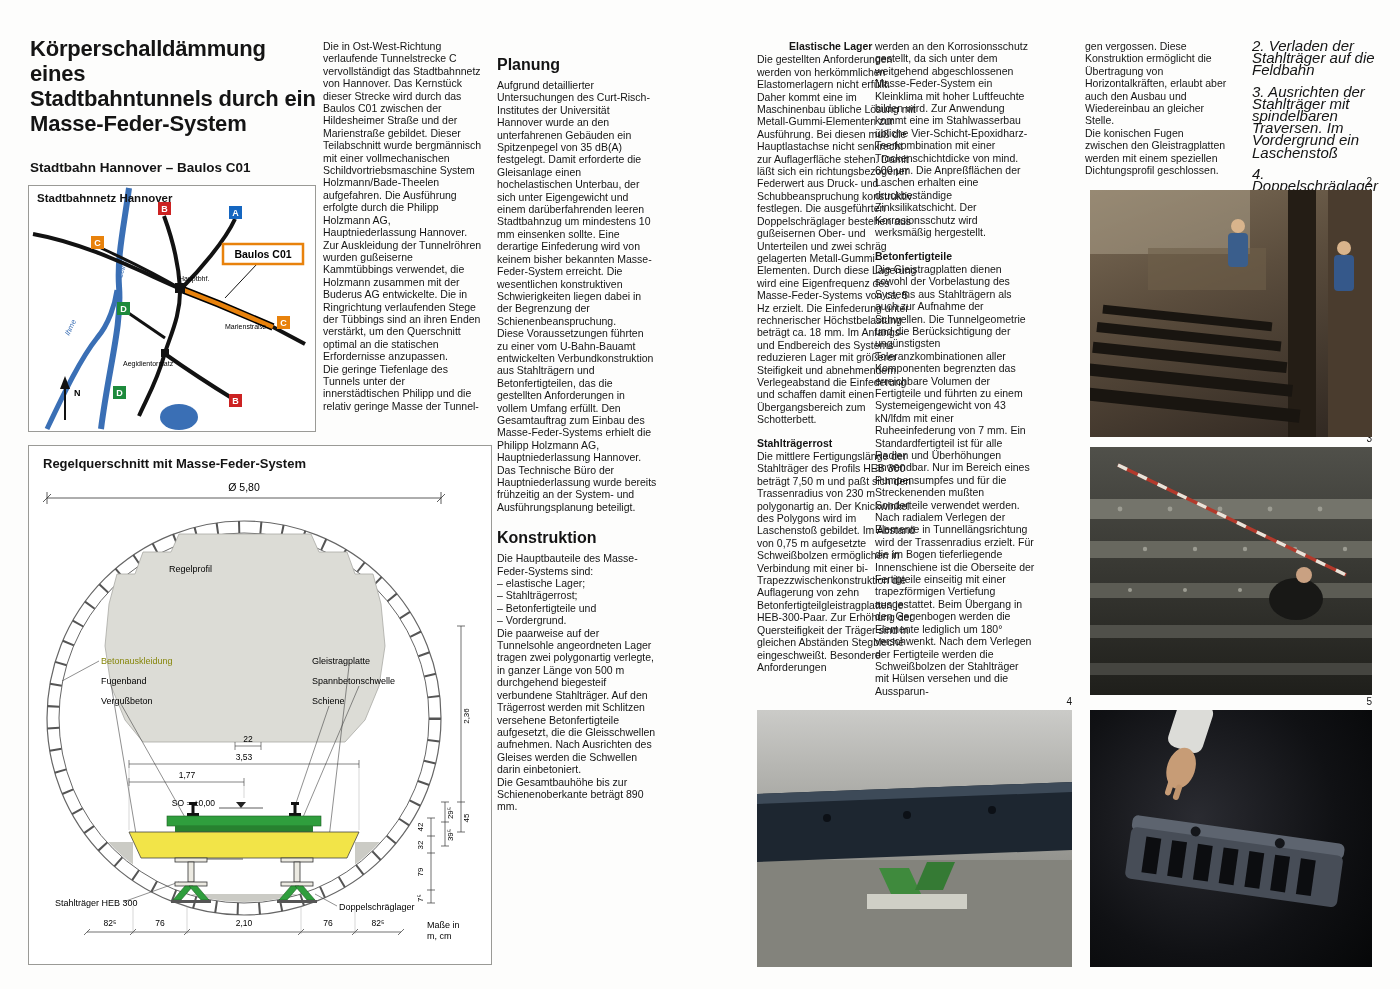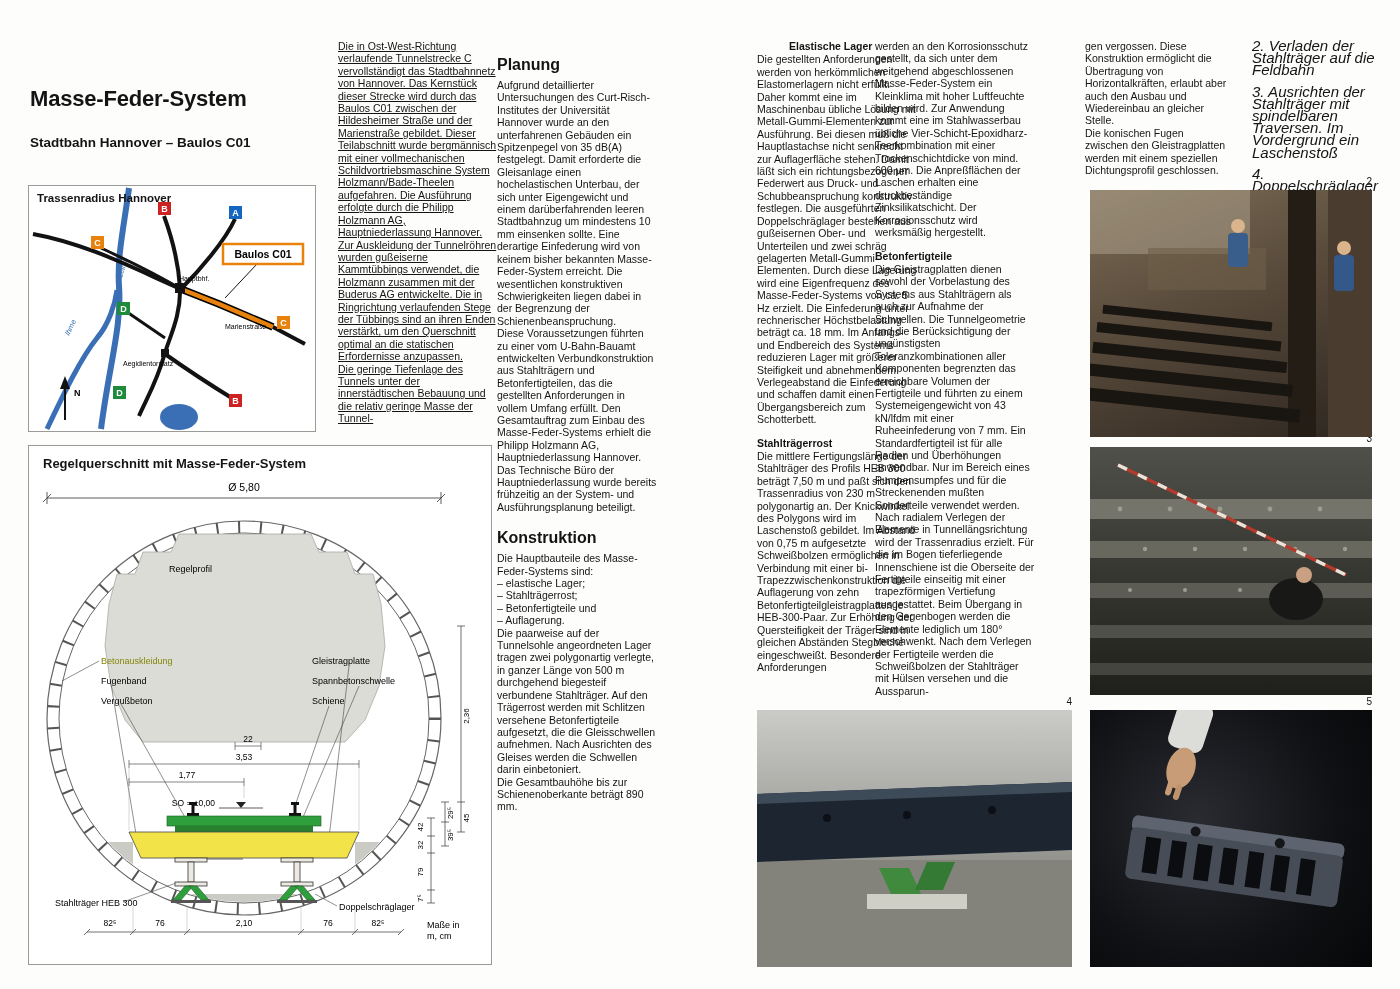--- a/index.html
+++ b/index.html
@@ -17,21 +17,21 @@
   .title-block h1 { font-size:22px; line-height:25px; font-weight:bold; letter-spacing:-0.2px; }
   .title-block .subtitle { font-size:13.5px; font-weight:bold; margin-top:24px; }
 
   
   .col { position:absolute; font-size:10.5px; line-height:12.4px; overflow:hidden;
          hyphens:auto; -webkit-hyphens:auto; word-wrap:break-word; }
   .col p { margin:0; }
   .h-big { font-size:16px; line-height:17px; font-weight:bold; margin:16px 0 6px 0; }
   .h-run { font-size:10.5px; line-height:12.4px; font-weight:bold; margin:11px 0 1px 0; }
   .h-run.first { margin-top:0;margin-left:32px; }
-  #col1 { left:338px; top:40px; width:160px; height:394px;text-decoration:underline; }
+  #col1 { left:323px; top:40px; width:160px; height:394px; }
   #col2 { left:497px; top:40px; width:160px; height:926px; }
   #col3 { left:757px; top:40px; width:160px; height:660px; }
   #col4 { left:875px; top:40px; width:160px; height:660px; }
   #col5 { left:1085px; top:40px; width:142px; height:150px; }
 
   
   .captions { left:1252px; top:40px; width:123px; font-size:15px; line-height:12.2px; font-style:italic; }
   .captions p { margin:0 0 9px 0; }
 
   
@@ -57,22 +57,22 @@
   #num4 { left:757px;  top:696px; width:315px; }
   #num5 { left:1090px; top:696px; }
 
   
   text { font-family:"Liberation Sans", sans-serif; }
 </style>
 </head>
 <body>
 
 <header class="abs title-block">
-  <h1><br>
-  <br>
+  <h1><span>Körperschalldämmung eines</span><br>
+  <span>Stadtbahntunnels durch ein</span><br>
   <span>Masse-Feder-System</span></h1>
   <div class="subtitle">Stadtbahn Hannover – Baulos C01</div>
 </header>
 
 <figure class="abs map-box">
   <svg width="286" height="245" viewBox="0 0 286 245">
 
     <g>
       <path d="M 100,2 C 95,40 88,70 90,100 C 93,140 80,180 72,243" stroke="#3a6fb5" stroke-width="6" fill="none"></path>
       <path d="M 18,243 C 36,205 52,172 68,152 C 80,138 86,118 88,104" stroke="#3a6fb5" stroke-width="5" fill="none"></path>
@@ -119,21 +119,21 @@
     <line x1="228" y1="78" x2="196" y2="112" stroke="#121212" stroke-width="1"></line>
     <rect x="194" y="58" width="80" height="20" fill="#ffffff" stroke="#e8820c" stroke-width="2.5"></rect>
     <text x="234" y="72" font-size="10.5" font-weight="bold" text-anchor="middle">Baulos C01</text>
 
     <g>
       <line x1="36" y1="234" x2="36" y2="200" stroke="#121212" stroke-width="2"></line>
       <polygon points="36,190 31,203 41,203" fill="#121212"></polygon>
       <text x="45" y="210" font-size="9" font-weight="bold">N</text>
     </g>
   </svg>
-  <figcaption class="map-title">Trassenradius Hannover</figcaption>
+  <figcaption class="map-title">Stadtbahnnetz Hannover</figcaption>
 </figure>
 
 <figure class="abs diagram-box">
   <div class="diagram-title">Regelquerschnitt mit Masse-Feder-System</div>
   <svg width="462" height="488" viewBox="0 0 462 488">
     <defs>
       <clipPath id="innerCircle">
           <circle cx="215" cy="242" r="184"></circle>
         </clipPath>
     </defs>
@@ -289,33 +289,33 @@
       <text x="394" y="422" transform="rotate(-90 394 422)">7⁵</text>
     </g>
 
     <text x="398" y="452" font-size="9">Maße in</text>
     <text x="398" y="463" font-size="9">m, cm</text>
   </svg>
 </figure>
 
 <div class="col" id="col1">
   <p>Die in Ost-West-Richtung verlaufende Tunnelstrecke C vervollständigt das Stadtbahnnetz von Hannover. Das Kernstück dieser Strecke wird durch das Baulos C01 zwischen der Hildesheimer Straße und der Marienstraße gebildet. Dieser Teilabschnitt wurde bergmännisch mit einer vollmechanischen Schildvortriebsmaschine System Holzmann/Bade-Theelen aufgefahren. Die Ausführung erfolgte durch die Philipp Holzmann AG, Hauptniederlassung Hannover. Zur Auskleidung der Tunnelröhren wurden gußeiserne Kammtübbings verwendet, die Holzmann zusammen mit der Buderus AG entwickelte. Die in Ringrichtung verlaufenden Stege der Tübbings sind an ihren Enden verstärkt, um den Querschnitt optimal an die statischen Erfordernisse anzupassen.</p>
-  <p>Die geringe Tiefenlage des Tunnels unter der innerstädtischen Bebauung und die relativ geringe Masse der Tunnel-</p>
+  <p>Die geringe Tiefenlage des Tunnels unter der innerstädtischen Philipp und die relativ geringe Masse der Tunnel-</p>
 </div>
 
 <div class="col" id="col2">
   <h2 class="h-big">Planung</h2>
   <p>Aufgrund detaillierter Untersuchungen des Curt-Risch-Institutes der Universität Hannover wurde an den unterfahrenen Gebäuden ein Spitzenpegel von 35 dB(A) festgelegt. Damit erforderte die Gleisanlage einen hochelastischen Unterbau, der sich unter Eigengewicht und einem darüberfahrenden leeren Stadtbahnzug um mindestens 10 mm einsenken sollte. Eine derartige Einfederung wird von keinem bisher bekannten Masse-Feder-System erreicht. Die wesentlichen konstruktiven Schwierigkeiten liegen dabei in der Begrenzung der Schienenbeanspruchung.</p>
   <p>Diese Voraussetzungen führten zu einer vom U-Bahn-Bauamt entwickelten Verbundkonstruktion aus Stahlträgern und Betonfertigteilen, das die gestellten Anforderungen in vollem Umfang erfüllt. Den Gesamtauftrag zum Einbau des Masse-Feder-Systems erhielt die Philipp Holzmann AG, Hauptniederlassung Hannover. Das Technische Büro der Hauptniederlassung wurde bereits frühzeitig an der System- und Ausführungsplanung beteiligt.</p>
   <h2 class="h-big">Konstruktion</h2>
   <p>Die Hauptbauteile des Masse-Feder-Systems sind:</p>
   <p class="li">– elastische Lager;</p>
   <p class="li">– Stahlträgerrost;</p>
   <p class="li">– Betonfertigteile und</p>
-  <p class="li">– Auflagerung.</p>
+  <p class="li">– Vordergrund.</p>
   <p>Die paarweise auf der Tunnelsohle angeordneten Lager tragen zwei polygonartig verlegte, in ganzer Länge von 500 m durchgehend biegesteif verbundene Stahlträger. Auf den Trägerrost werden mit Schlitzen versehene Betonfertigteile aufgesetzt, die die Gleisschwellen aufnehmen. Nach Ausrichten des Gleises werden die Schwellen darin einbetoniert.</p>
   <p>Die Gesamtbauhöhe bis zur Schienenoberkante beträgt 890 mm.</p>
 </div>
 
 <div class="col" id="col3">
   <h3 class="h-run first">Elastische Lager</h3>
   <p>Die gestellten Anforderungen werden von herkömmlichen Elastomerlagern nicht erfüllt. Daher kommt eine im Maschinenbau übliche Lösung mit Metall-Gummi-Elementen zur Ausführung. Bei diesen muß die Hauptlastachse nicht senkrecht zur Auflagerfläche stehen. Damit läßt sich ein richtungsbezogener Federwert aus Druck- und Schubbeanspruchung konstruktiv festlegen. Die ausgeführten Doppelschräglager bestehen aus gußeisernen Ober- und Unterteilen und zwei schräg gelagerten Metall-Gummi-Elementen. Durch diese Lagerung wird eine Eigenfrequenz des Masse-Feder-Systems von ca. 5 Hz erzielt. Die Einfederung unter rechnerischer Höchstbelastung beträgt ca. 18 mm. Im Anfangs- und Endbereich des Systems reduzieren Lager mit größerer Steifigkeit und abnehmendem Verlegeabstand die Einfederung und schaffen damit einen Übergangsbereich zum Schotterbett.</p>
   <h3 class="h-run">Stahlträgerrost</h3>
   <p>Die mittlere Fertigungslänge der Stahlträger des Profils HEB 300 beträgt 7,50 m und paßt sich den Trassenradius von 230 m polygonartig an. Der Knickwinkel des Polygons wird im Laschenstoß gebildet. Im Abstand von 0,75 m aufgesetzte Schweißbolzen ermöglichen in Verbindung mit einer bi-Trapezzwischenkonstruktion die Auflagerung von zehn Betonfertigteilgleistragplatten je HEB-300-Paar. Zur Erhöhung der Quersteifigkeit der Träger sind in gleichen Abständen Stegbleche eingeschweißt. Besondere Anforderungen</p>
 </div>

